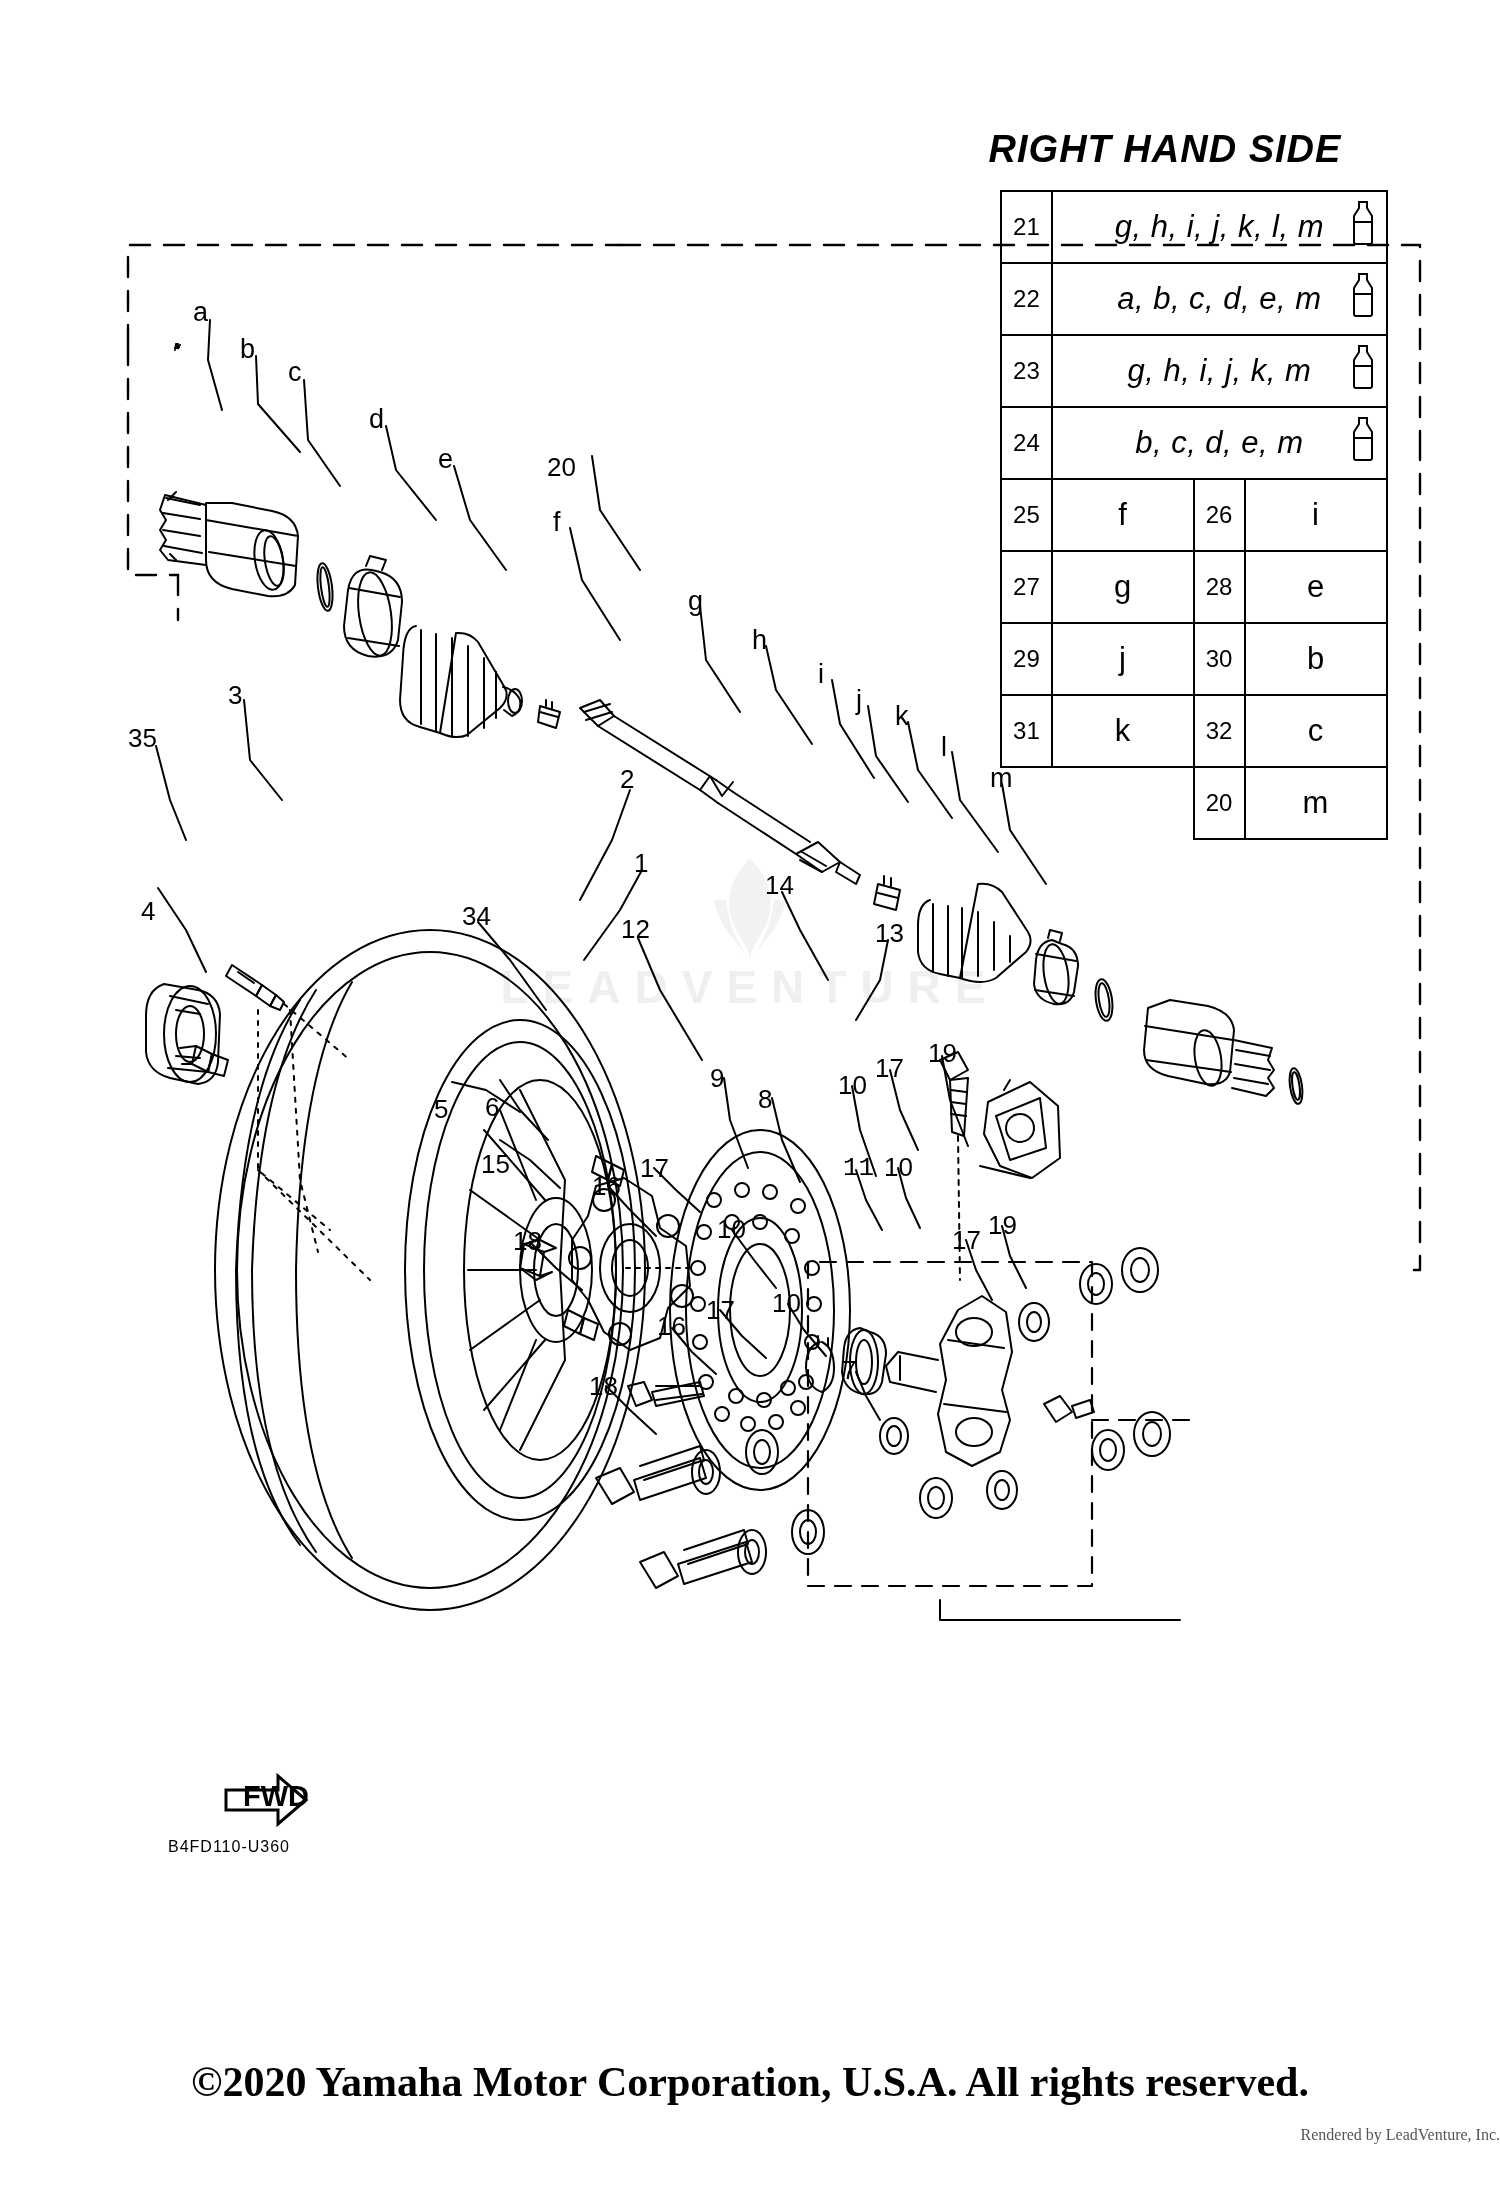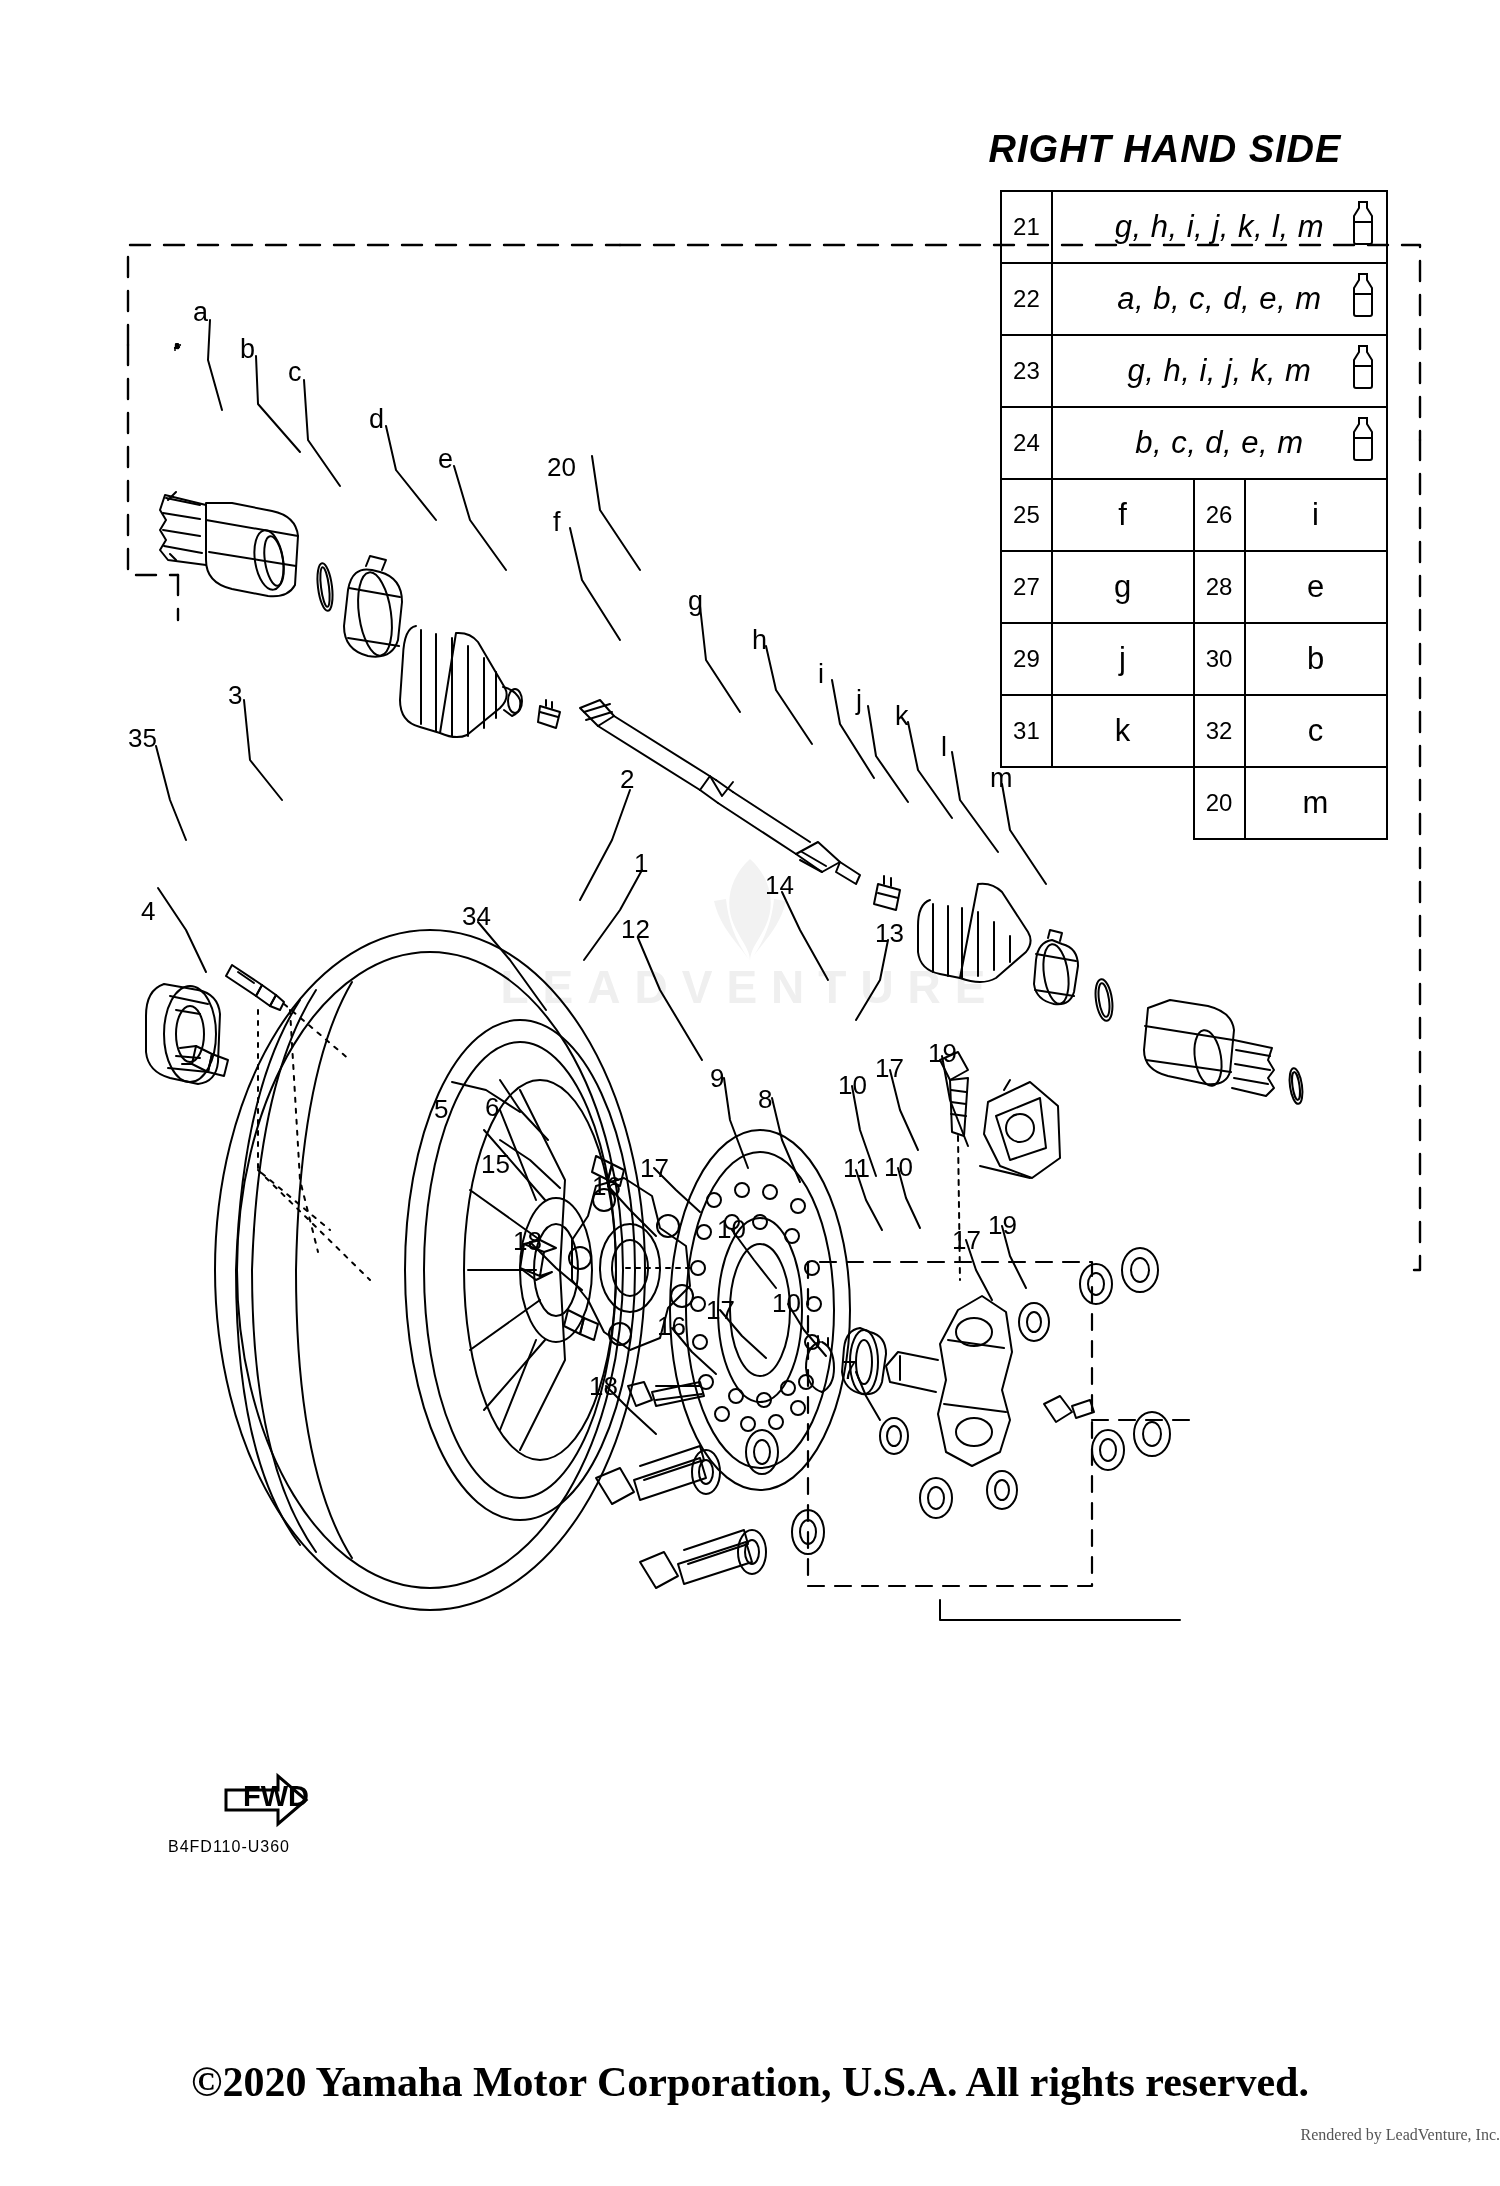--- a/index.html
+++ b/index.html
@@ -620,21 +620,21 @@
   <div class="part-label" style="left:434px; top:1094px;">5</div>
   <div class="part-label" style="left:485px; top:1092px;">6</div>
   <div class="part-label" style="left:481px; top:1149px;">15</div>
   <div class="part-label" style="left:710px; top:1063px;">9</div>
   <div class="part-label" style="left:758px; top:1084px;">8</div>
   <div class="part-label" style="left:838px; top:1070px;">10</div>
   <div class="part-label" style="left:875px; top:1053px;">17</div>
   <div class="part-label" style="left:928px; top:1038px;">19</div>
   <div class="part-label" style="left:640px; top:1153px;">17</div>
   <div class="part-label" style="left:592px; top:1171px;">16</div>
-  <div class="part-label" style="left:843px; top:1153px;">11</div>
+  <div class="part-label" style="left:843px; top:1153px;font-family:Liberation Mono, monospace;">11</div>
   <div class="part-label" style="left:884px; top:1152px;">10</div>
   <div class="part-label" style="left:717px; top:1214px;">10</div>
   <div class="part-label" style="left:952px; top:1225px;">17</div>
   <div class="part-label" style="left:988px; top:1210px;">19</div>
   <div class="part-label" style="left:513px; top:1226px;">18</div>
   <div class="part-label" style="left:706px; top:1295px;">17</div>
   <div class="part-label" style="left:772px; top:1288px;">10</div>
   <div class="part-label" style="left:657px; top:1311px;">16</div>
   <div class="part-label" style="left:589px; top:1371px;">18</div>
   <div class="part-label" style="left:842px; top:1355px;">7</div>

